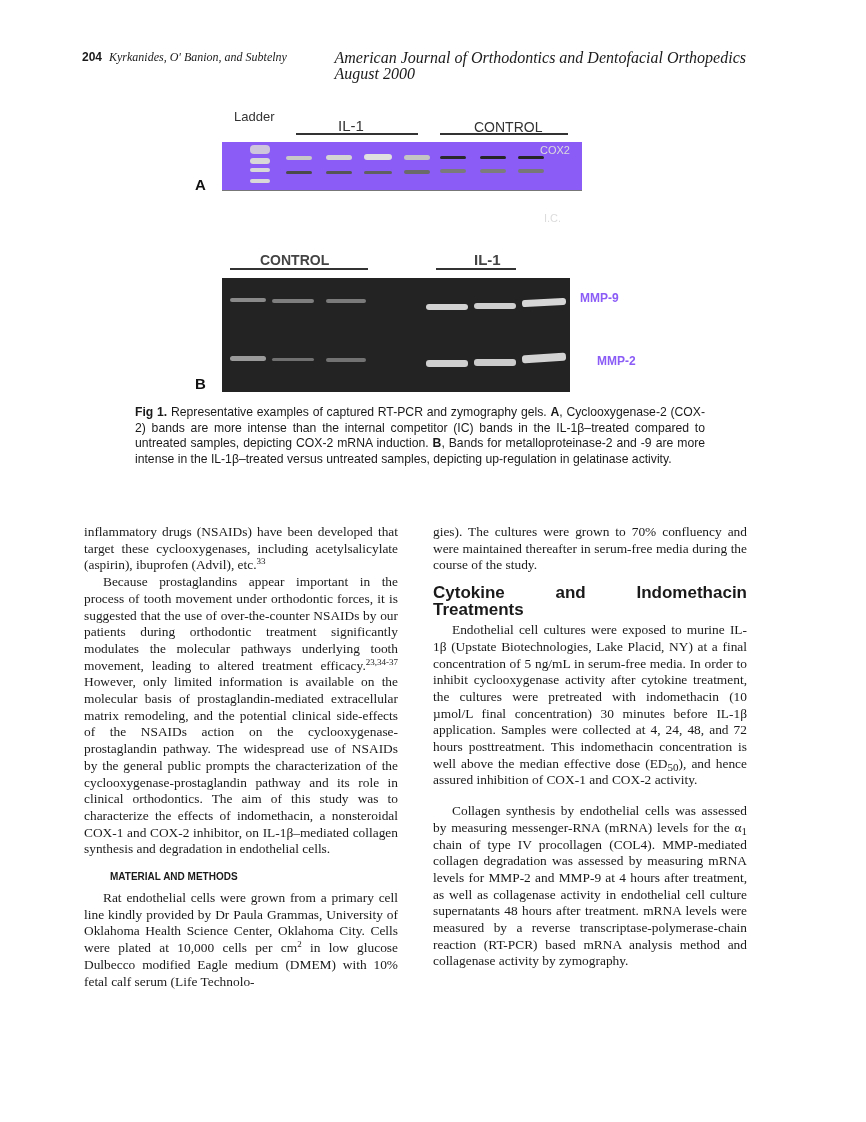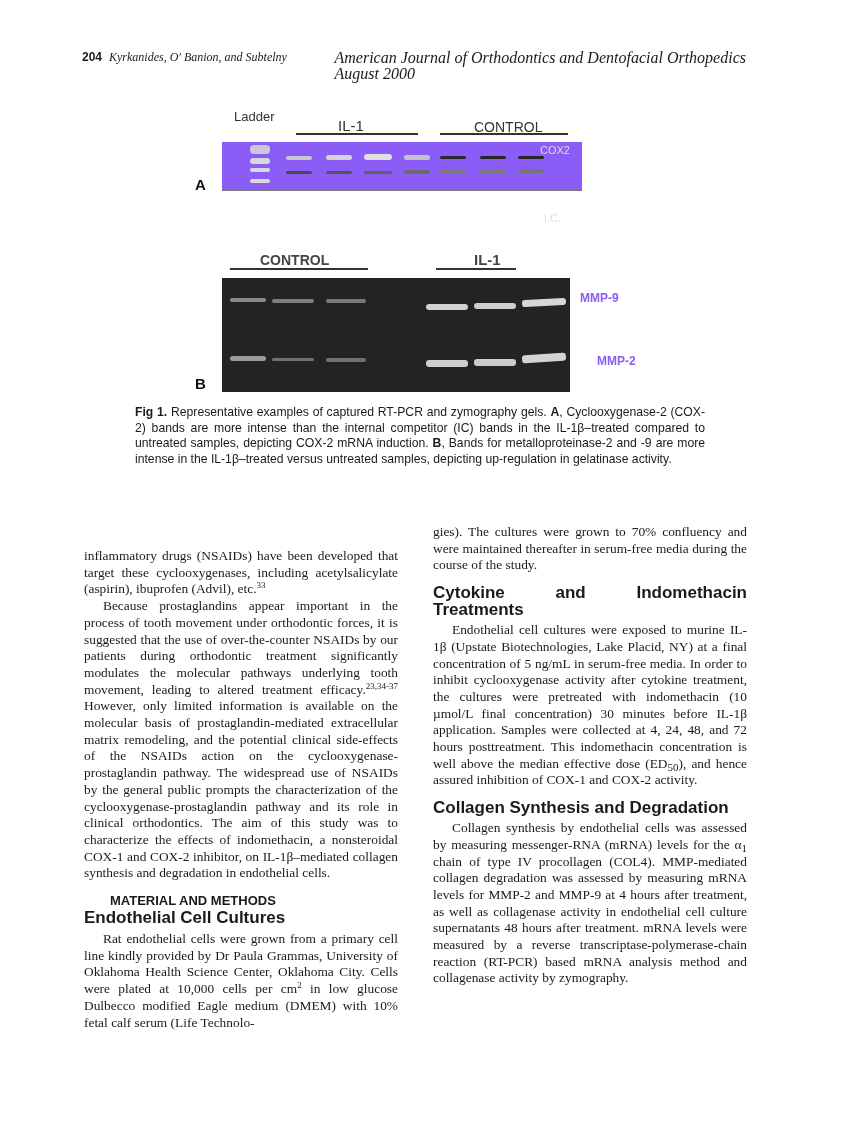--- a/index.html
+++ b/index.html
@@ -15,26 +15,26 @@
     .gelB { position: absolute; left: 222px; top: 278px; width: 348px; height: 114px; background: #232323; }
     .band { position: absolute; border-radius: 3px; }
     .ladder-band { position: absolute; border-radius: 4px; background: #d8d8d8; }
     .gel-side { position: absolute; font-family: "Liberation Sans", sans-serif; color: #dcdcdc; font-size: 11px; }
     .gel-right-lbl { position: absolute; font-family: "Liberation Sans", sans-serif; font-weight: bold; font-size: 12px; color: #8b5cf6; }
 
     .caption { position: absolute; left: 135px; top: 405px; width: 570px; font-family: "Liberation Sans", sans-serif; font-size: 12.2px; line-height: 15.6px; text-align: justify; color: #1a1a1a; }
     .caption b { font-weight: bold; }
 
     .col { position: absolute; top: 524px; width: 314px; font-family: "Liberation Serif", serif; font-size: 13.4px; line-height: 16.7px; text-align: justify; color: #1a1a1a; }
-    .col-left { left: 84px; margin-top: 24px; }
+    .col-left { left: 84px; }
     .col-right { left: 433px; }
     .col p { margin: 0; }
     .col p.ind { text-indent: 19px; }
     .col h3 { margin: 0; font-family: "Liberation Sans", sans-serif; font-size: 17px; font-weight: bold; line-height: 17px; }
-    .col h2 { margin: 0; font-family: "Liberation Sans", sans-serif; font-size: 13px; font-weight: bold; line-height: 17px; padding-left: 26px; }
+    .col h2 { margin: 0; font-family: "Liberation Sans", sans-serif; font-size: 10px; font-weight: bold; line-height: 17px; padding-left: 26px; }
     .gap { height: 10px; }
     sup { font-size: 9px; line-height: 0; vertical-align: 5px; }
     sub { font-size: 11px; line-height: 0; vertical-align: -3px; }
   </style>
 </head>
 <body>
 
 <div class="hdr-left">
   <span class="pg">204</span>
   <span>Kyrkanides, O' Banion, and Subtelny</span>
@@ -114,28 +114,26 @@
 
 <div class="caption">
   <b>Fig 1.</b><span> Representative examples of captured RT-PCR and zymography gels. </span><b>A</b><span>, Cyclooxygenase-2 (COX-2) bands are more intense than the internal competitor (IC) bands in the IL-1β–treated compared to untreated samples, depicting COX-2 mRNA induction. </span><b>B</b><span>, Bands for metalloproteinase-2 and -9 are more intense in the IL-1β–treated versus untreated samples, depicting up-regulation in gelatinase activity.</span>
 </div>
 
 <div class="col col-left">
   <p><span>inflammatory drugs (NSAIDs) have been developed that target these cyclooxygenases, including acetylsalicylate (aspirin), ibuprofen (Advil), etc.</span><sup>33</sup></p>
   <p class="ind"><span>Because prostaglandins appear important in the process of tooth movement under orthodontic forces, it is suggested that the use of over-the-counter NSAIDs by our patients during orthodontic treatment significantly modulates the molecular pathways underlying tooth movement, leading to altered treatment efficacy.</span><sup>23,34-37</sup><span> However, only limited information is available on the molecular basis of prostaglandin-mediated extracellular matrix remodeling, and the potential clinical side-effects of the NSAIDs action on the cyclooxygenase-prostaglandin pathway. The widespread use of NSAIDs by the general public prompts the characterization of the cyclooxygenase-prostaglandin pathway and its role in clinical orthodontics. The aim of this study was to characterize the effects of indomethacin, a nonsteroidal COX-1 and COX-2 inhibitor, on IL-1β–mediated collagen synthesis and degradation in endothelial cells.</span></p>
   <div class="gap"></div>
   <h2>MATERIAL AND METHODS</h2>
-  <h3>Endothelial Cell Cultures</h3>
   <div style="height:5px"></div>
   <p class="ind"><span>Rat endothelial cells were grown from a primary cell line kindly provided by Dr Paula Grammas, University of Oklahoma Health Science Center, Oklahoma City. Cells were plated at 10,000 cells per cm</span><sup>2</sup><span> in low glucose Dulbecco modified Eagle medium (DMEM) with 10% fetal calf serum (Life Technolo-</span></p>
 </div>
 
 <div class="col col-right">
   <p>gies). The cultures were grown to 70% confluency and were maintained thereafter in serum-free media during the course of the study.</p>
   <div class="gap"></div>
   <h3>Cytokine and Indomethacin Treatments</h3>
   <div style="height:4px"></div>
   <p class="ind"><span>Endothelial cell cultures were exposed to murine IL-1β (Upstate Biotechnologies, Lake Placid, NY) at a final concentration of 5 ng/mL in serum-free media. In order to inhibit cyclooxygenase activity after cytokine treatment, the cultures were pretreated with indomethacin (10 µmol/L final concentration) 30 minutes before IL-1β application. Samples were collected at 4, 24, 48, and 72 hours posttreatment. This indomethacin concentration is well above the median effective dose (ED</span><sub>50</sub><span>), and hence assured inhibition of COX-1 and COX-2 activity.</span></p>
   <div class="gap"></div>
-  <h3>Collagen Synthesis and Degradation</h3>
   <div style="height:4px"></div>
   <p class="ind"><span>Collagen synthesis by endothelial cells was assessed by measuring messenger-RNA (mRNA) levels for the α</span><sub>1</sub><span> chain of type IV procollagen (COL4). MMP-mediated collagen degradation was assessed by measuring mRNA levels for MMP-2 and MMP-9 at 4 hours after treatment, as well as collagenase activity in endothelial cell culture supernatants 48 hours after treatment. mRNA levels were measured by a reverse transcriptase-polymerase-chain reaction (RT-PCR) based mRNA analysis method and collagenase activity by zymography.</span></p>
 </div>
 
 </body></html>

